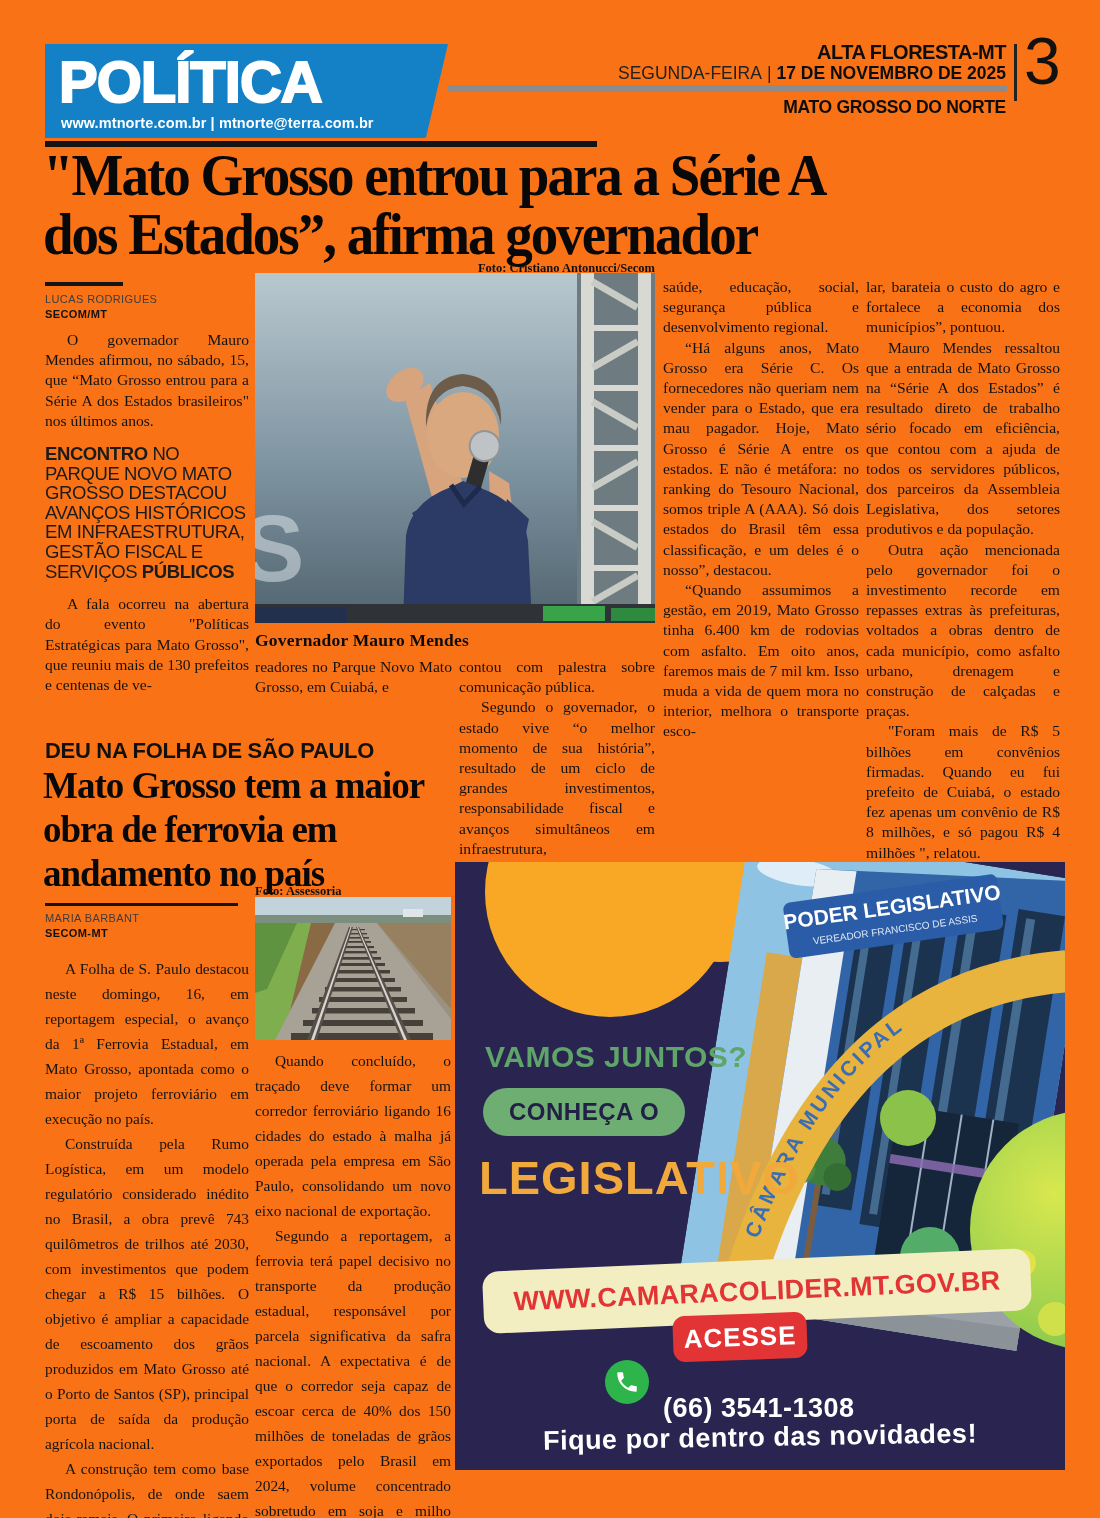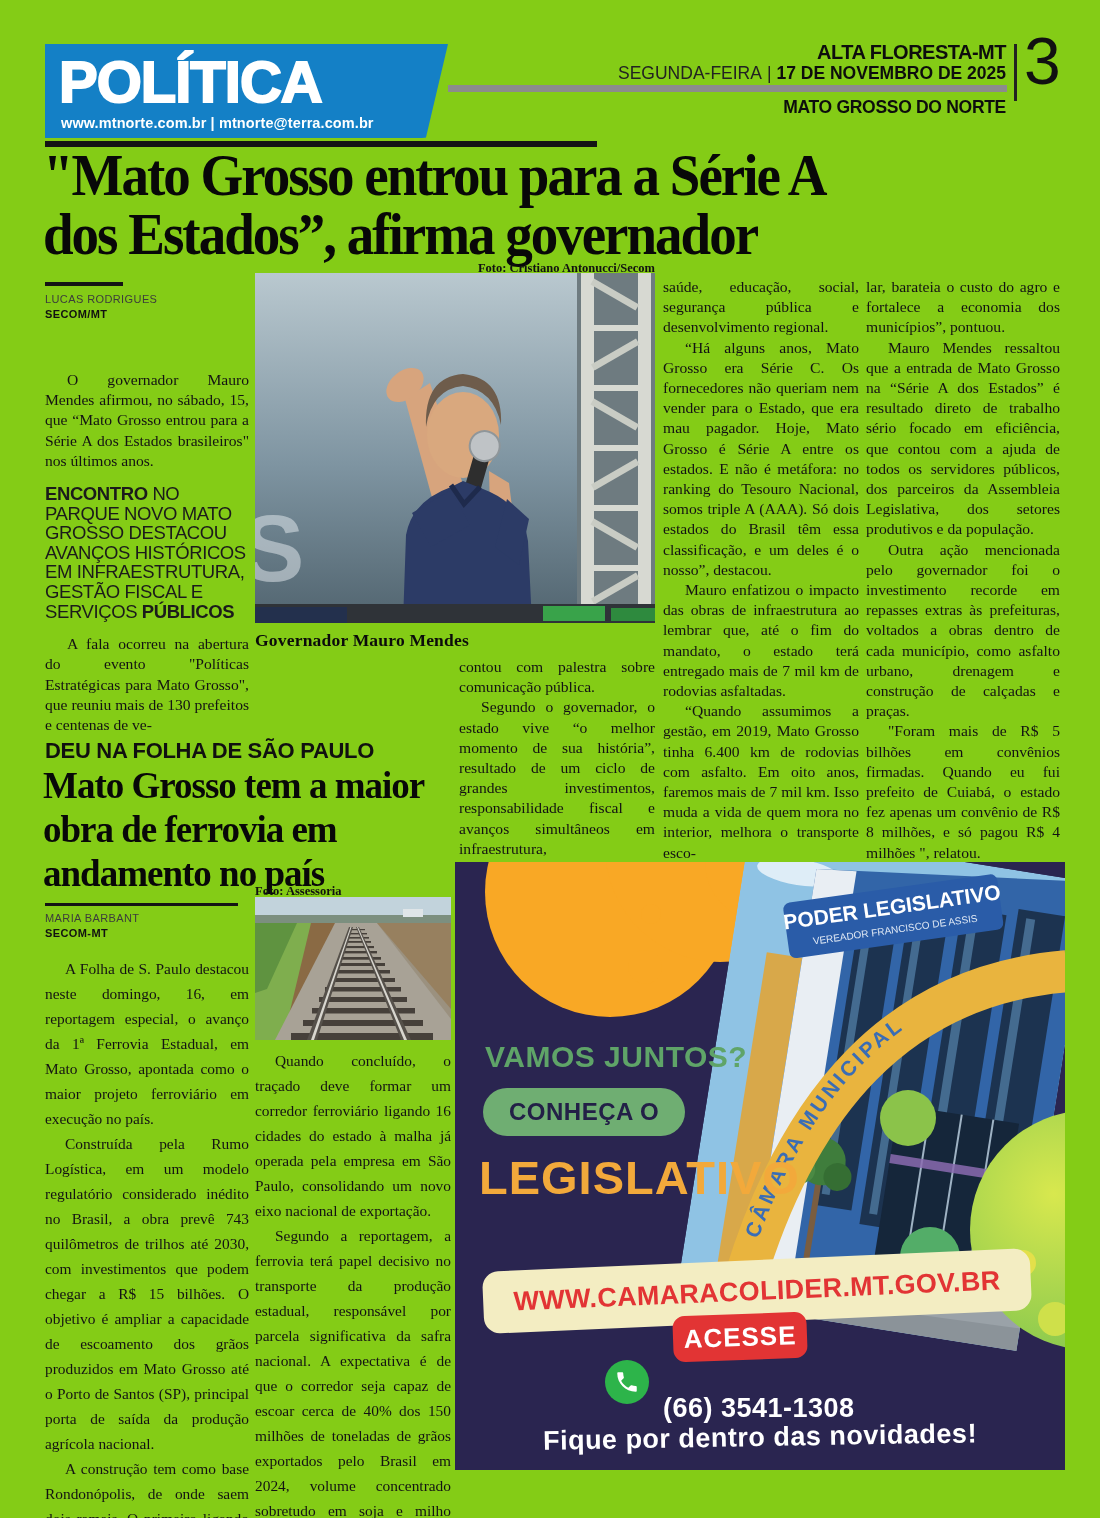--- a/index.html
+++ b/index.html
@@ -1,16 +1,16 @@
 <!DOCTYPE html>
 <html><head>
 <meta charset="utf-8">
 <style>
   html,body{margin:0;padding:0;background:#e9e9e9;}
-  .page{position:relative;width:1100px;height:1518px;background:#84cc16;overflow:hidden;
+  .page{position:relative;width:1100px;height:1518px;background:#f97316;overflow:hidden;
         font-family:"Liberation Sans", sans-serif;color:#141414;margin:0 auto;}
 
   
   .masthead-box{position:absolute;left:45px;top:44px;width:403px;height:94px;background:#1480c6;
         clip-path:polygon(0 0,100% 0,94.5% 100%,0 100%);border-bottom-right-radius:26px;}
   .masthead-title{position:absolute;left:14px;top:4px;font-size:58px;font-weight:bold;color:#ffffff;
         letter-spacing:-1px;-webkit-text-stroke:2px #ffffff;}
   .masthead-url{position:absolute;left:16px;bottom:7px;font-size:14.5px;font-weight:bold;color:#ffffff;letter-spacing:0.1px;}
   .rule-black{position:absolute;left:45px;top:141px;width:552px;height:6px;background:#141414;}
   .hdr-city{position:absolute;left:600px;top:41px;width:406px;text-align:right;font-weight:bold;
@@ -35,21 +35,21 @@
         font-weight:bold;font-size:17.5px;letter-spacing:0.2px;color:#0b0b0b;}
   .a1-byrule{position:absolute;left:45px;top:282px;width:78px;height:4px;background:#141414;}
   .byline{font-size:11px;letter-spacing:0.4px;color:#3c3c3c;}
   .byline .org{font-weight:bold;color:#111;margin-top:3px;}
   .a1-byline{position:absolute;left:45px;top:293px;}
 
   .body1{font-family:"Liberation Serif",serif;font-size:15.6px;line-height:20.2px;
         text-align:justify;color:#131313;}
   .body1 p{margin:0;text-indent:22px;}
   .body1 p.cont{text-indent:0;}
-  .a1-colA{position:absolute;left:45px;top:330px;width:204px;margin-top:40px;}
+  .a1-colA{position:absolute;left:45px;top:330px;width:204px;}
   .a1-subhead{font-family:"Liberation Sans",sans-serif;font-size:18.5px;line-height:19.6px;
         letter-spacing:-0.4px;color:#1b1b1b;text-align:left;margin:13px 0 13px 0;}
   .a1-subhead .hv{font-weight:bold;}
   .a1-colB{position:absolute;left:255px;top:657px;width:197px;}
   .a1-colC{position:absolute;left:459px;top:657px;width:196px;}
   .a1-colD{position:absolute;left:663px;top:277px;width:196px;}
   .a1-colE{position:absolute;left:866px;top:277px;width:194px;}
 
   
   .a2-kicker{position:absolute;left:45px;top:738px;font-weight:bold;font-size:22px;
@@ -179,30 +179,32 @@
     <div>LUCAS RODRIGUES</div>
     <div class="org">SECOM/MT</div>
   </div>
 
   <div class="a1-colA body1">
     <p>O governador Mauro Mendes afirmou, no sábado, 15, que “Mato Grosso entrou para a Série A dos Estados brasileiros" nos últimos anos.</p>
     <div class="a1-subhead"><span class="hv">ENCONTRO</span><span> NO PARQUE NOVO MATO GROSSO DESTACOU AVANÇOS HISTÓRICOS EM INFRAESTRUTURA, GESTÃO FISCAL E SERVIÇOS </span><span class="hv">PÚBLICOS</span></div>
     <p>A fala ocorreu na abertura do evento "Políticas Estratégicas para Mato Grosso", que reuniu mais de 130 prefeitos e centenas de ve-</p>
   </div>
 
+  <div class="a1-colB body1">
+    <p class="cont">readores no Parque Novo Mato Grosso, em Cuiabá, e</p>
+  </div>
 
   <div class="a1-colC body1">
     <p class="cont">contou com palestra sobre comunicação pública.</p>
     <p>Segundo o governador, o estado vive “o melhor momento de sua história”, resultado de um ciclo de grandes investimentos, responsabilidade fiscal e avanços simultâneos em infraestrutura,</p>
   </div>
 
   <div class="a1-colD body1">
     <p class="cont">saúde, educação, social, segurança pública e desenvolvimento regional.</p>
     <p>“Há alguns anos, Mato Grosso era Série C. Os fornecedores não queriam nem vender para o Estado, que era mau pagador. Hoje, Mato Grosso é Série A entre os estados. E não é metáfora: no ranking do Tesouro Nacional, somos triple A (AAA). Só dois estados do Brasil têm essa classificação, e um deles é o nosso”, destacou.</p>
-    <p>Mauro enfatizou o impacto das obras de infraestrutura ao lembrar que, até o fim do mandato, o estado terá entregado mais de 7 mil km de rodovias asfaltadas.</p>
     <p>“Quando assumimos a gestão, em 2019, Mato Grosso tinha 6.400 km de rodovias com asfalto. Em oito anos, faremos mais de 7 mil km. Isso muda a vida de quem mora no interior, melhora o transporte esco-</p>
   </div>
 
   <div class="a1-colE body1">
     <p class="cont">lar, barateia o custo do agro e fortalece a economia dos municípios”, pontuou.</p>
     <p>Mauro Mendes ressaltou que a entrada de Mato Grosso na “Série A dos Estados” é resultado direto de trabalho sério focado em eficiência, que contou com a ajuda de todos os servidores públicos, dos parceiros da Assembleia Legislativa, dos setores produtivos e da população.</p>
     <p>Outra ação mencionada pelo governador foi o investimento recorde em repasses extras às prefeituras, voltados a obras dentro de cada município, como asfalto urbano, drenagem e construção de calçadas e praças.</p>
     <p>"Foram mais de R$ 5 bilhões em convênios firmadas. Quando eu fui prefeito de Cuiabá, o estado fez apenas um convênio de R$ 8 milhões, e só pagou R$ 4 milhões ", relatou.</p>
   </div>
 

